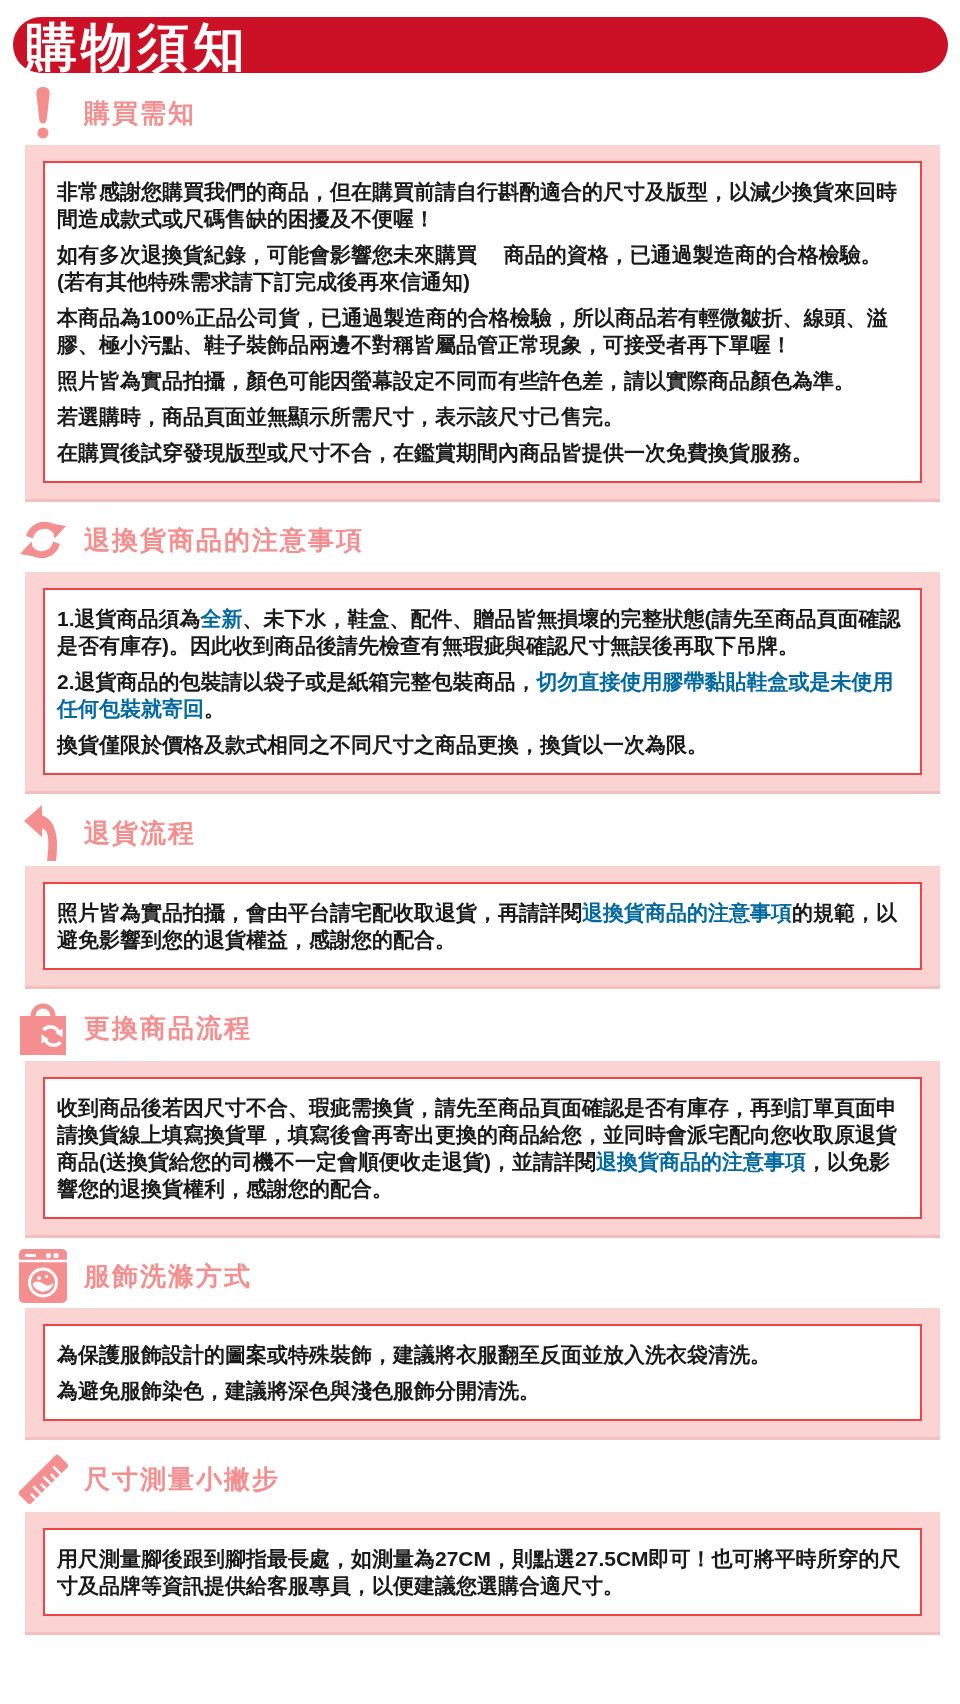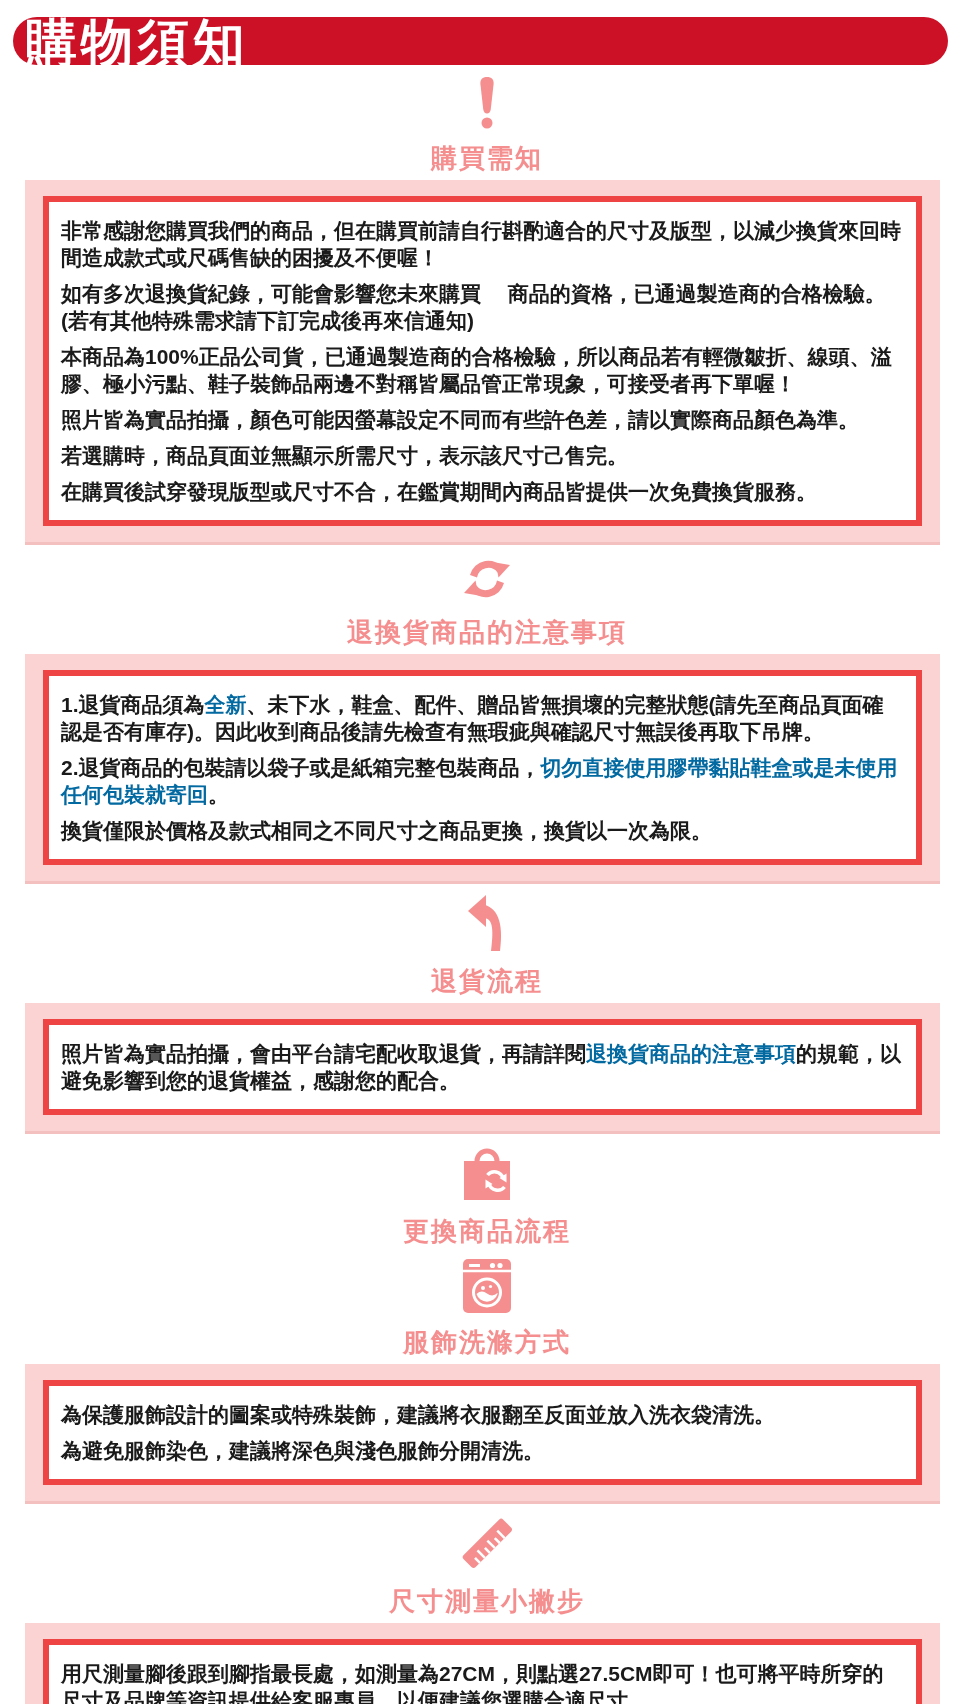--- a/index.html
+++ b/index.html
@@ -6,43 +6,42 @@
   body {
     width:960px;
     font-family:"Liberation Sans","DejaVu Sans",sans-serif;
     color:#1a1a1a;
     -webkit-font-smoothing:antialiased;
   }
   
   .page-header{
     background:#CC1126;
     margin:17px 12px 12px 13px;
-    height:48px;
+    height:56px;
     display:flex;
-    align-items:flex-start;
+    align-items:flex-end;
     border-radius:32px;
   }
   .page-title{
     color:#ffffff;
     font-size:52px;
     font-weight:bold;
     letter-spacing:4px;
     padding-left:12px;
     line-height:1;
   }
   
   .notice-section{ margin-bottom:10px; }
   .sec-head{
     display:flex;
     align-items:center;
     gap:12px;
     padding-left:14px;
     min-height:56px;
     margin:6px 0 4px 0;
-    flex-direction:column;
   }
   .icon-slot{
     width:58px;
     display:flex;
     justify-content:center;
     align-items:center;
   }
   .icon-slot svg{ display:block; }
   .sec-title{
     font-size:26px;
@@ -53,21 +52,21 @@
   }
   
   .box{
     margin:0 20px 0 25px;
     background:#FBD3D3;
     padding:16px 18px;
     border-bottom:3px solid #F3BFBF;
   }
   .box-inner{
     background:#ffffff;
-    border:6px solid #ef4444;
+    border:2px solid #ef4444;
     padding:6px 12px;
   }
   .box-inner p{
     margin:9px 0;
     font-size:21px;
     line-height:27px;
     font-weight:bold;
     color:#1a1a1a;
   }
   .box-inner .red{ color:#0369a1; }
@@ -151,20 +150,25 @@
         <rect x="2" y="17" width="46" height="39" fill="#F58F8F"></rect>
         <g stroke="#ffffff" stroke-width="3.5" fill="none">
           <path d="M25.5 31 A9 9 0 0 1 41 34"></path>
           <path d="M42.5 43 A9 9 0 0 1 27 40"></path>
         </g>
         <polygon points="44.5,29.5 44.5,38.5 37.5,34" fill="#ffffff"></polygon>
         <polygon points="23.5,44.5 23.5,35.5 30.5,40" fill="#ffffff"></polygon>
       </svg>
     </span>
     <h2 class="sec-title">更換商品流程</h2>
+  </div>
+  <div class="box">
+    <div class="box-inner">
+        <p><span>收到商品後若因尺寸不合、瑕疵需換貨，請先至商品頁面確認是否有庫存，再到訂單頁面申請換貨線上填寫換貨單，填寫後會再寄出更換的商品給您，並同時會派宅配向您收取原退貨商品(送換貨給您的司機不一定會順便收走退貨)，並請詳閱</span><span class="red">退換貨商品的注意事項</span><span>，以免影響您的退換貨權利，感謝您的配合。</span></p>
+      </div>
   </div>
 </section>
 
 <section class="notice-section">
   <div class="sec-head">
     <span class="icon-slot">
       <svg width="48" height="54" viewBox="0 0 48 54" aria-hidden="true">
         <rect x="0" y="0" width="48" height="54" rx="5" fill="#F58F8F"></rect>
         <line x1="0" y1="12" x2="48" y2="12" stroke="#ffffff" stroke-width="2.5"></line>
         <circle cx="37" cy="6.5" r="2.6" fill="#ffffff"></circle>

